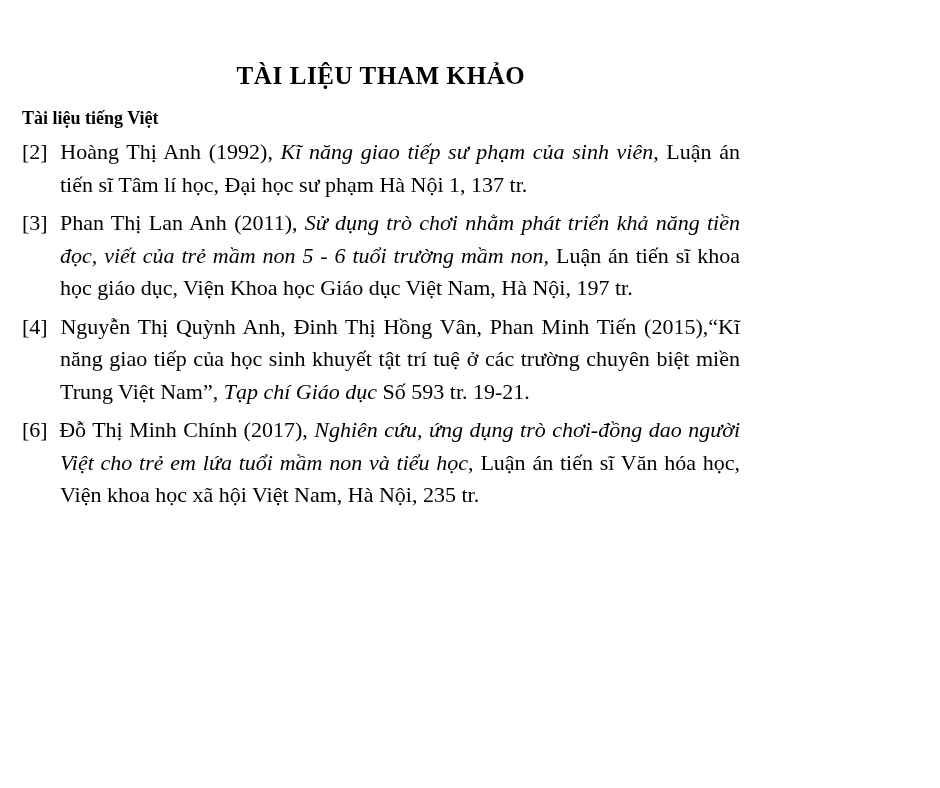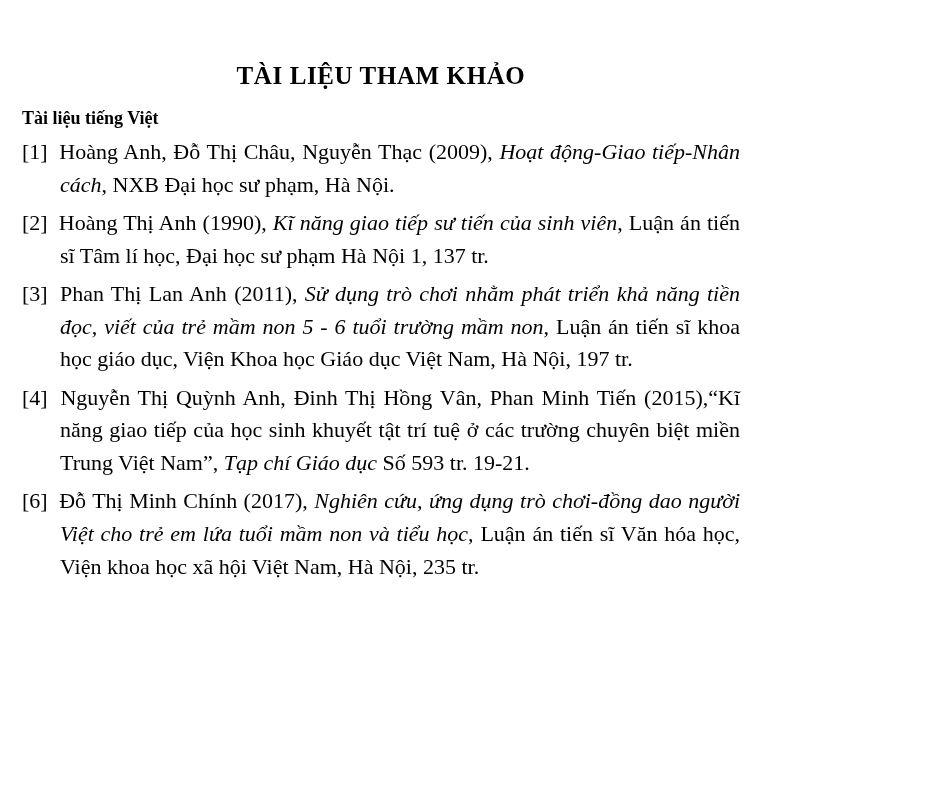--- a/index.html
+++ b/index.html
@@ -66,26 +66,21 @@
 
 <div class="page">
 
   <div class="doc-title">TÀI LIỆU THAM KHẢO</div>
 
   <div class="section-heading">Tài liệu tiếng Việt</div>
 
   <div id="reference-list">
       <div class="ref">
         <div class="ref-body">
-          <span class="indent-wrap" style="display: block;"><span class="ref-num">[1] </span><span>Hoàng Anh, Đỗ Thị Châu, Nguyễn Thạc (2009), </span><em>Hoạt động-Giao tiếp-Nhân cách</em><span>, NXB Đại học sư phạm, Hà Nội.</span></span>
-        </div>
-      </div>
-      <div class="ref">
-        <div class="ref-body">
-          <span class="indent-wrap" style="display: block;"><span class="ref-num">[2] </span><span>Hoàng Thị Anh (1990), </span><em>Kĩ năng giao tiếp sư tiến của sinh viên</em><span>, Luận án tiến sĩ  Tâm lí học, Đại học sư phạm Hà Nội 1, 137 tr.</span></span>
+          <span class="indent-wrap" style="display: block;"><span class="ref-num">[2] </span><span>Hoàng Thị Anh (1992), </span><em>Kĩ năng giao tiếp sư phạm của sinh viên</em><span>, Luận án tiến sĩ  Tâm lí học, Đại học sư phạm Hà Nội 1, 137 tr.</span></span>
         </div>
       </div>
       <div class="ref">
         <div class="ref-body">
           <span class="indent-wrap" style="display: block;"><span class="ref-num">[3] </span><span>Phan Thị Lan Anh (2011), </span><em>Sử dụng trò chơi nhằm phát triển khả năng tiền đọc, viết của trẻ mầm non 5 - 6 tuổi trường mầm non,</em><span> Luận án tiến sĩ khoa học giáo dục, Viện Khoa học Giáo dục Việt Nam, Hà Nội, 197 tr.</span></span>
         </div>
       </div>
       <div class="ref">
         <div class="ref-body">
           <span class="indent-wrap" style="display: block;"><span class="ref-num">[4] </span><span>Nguyễn Thị Quỳnh Anh, Đinh Thị Hồng Vân, Phan Minh Tiến (2015),“Kĩ năng giao tiếp của học sinh khuyết tật trí tuệ ở các trường chuyên biệt miền Trung Việt Nam”, </span><em>Tạp chí Giáo dục</em><span> Số 593 tr. 19-21.</span></span>

